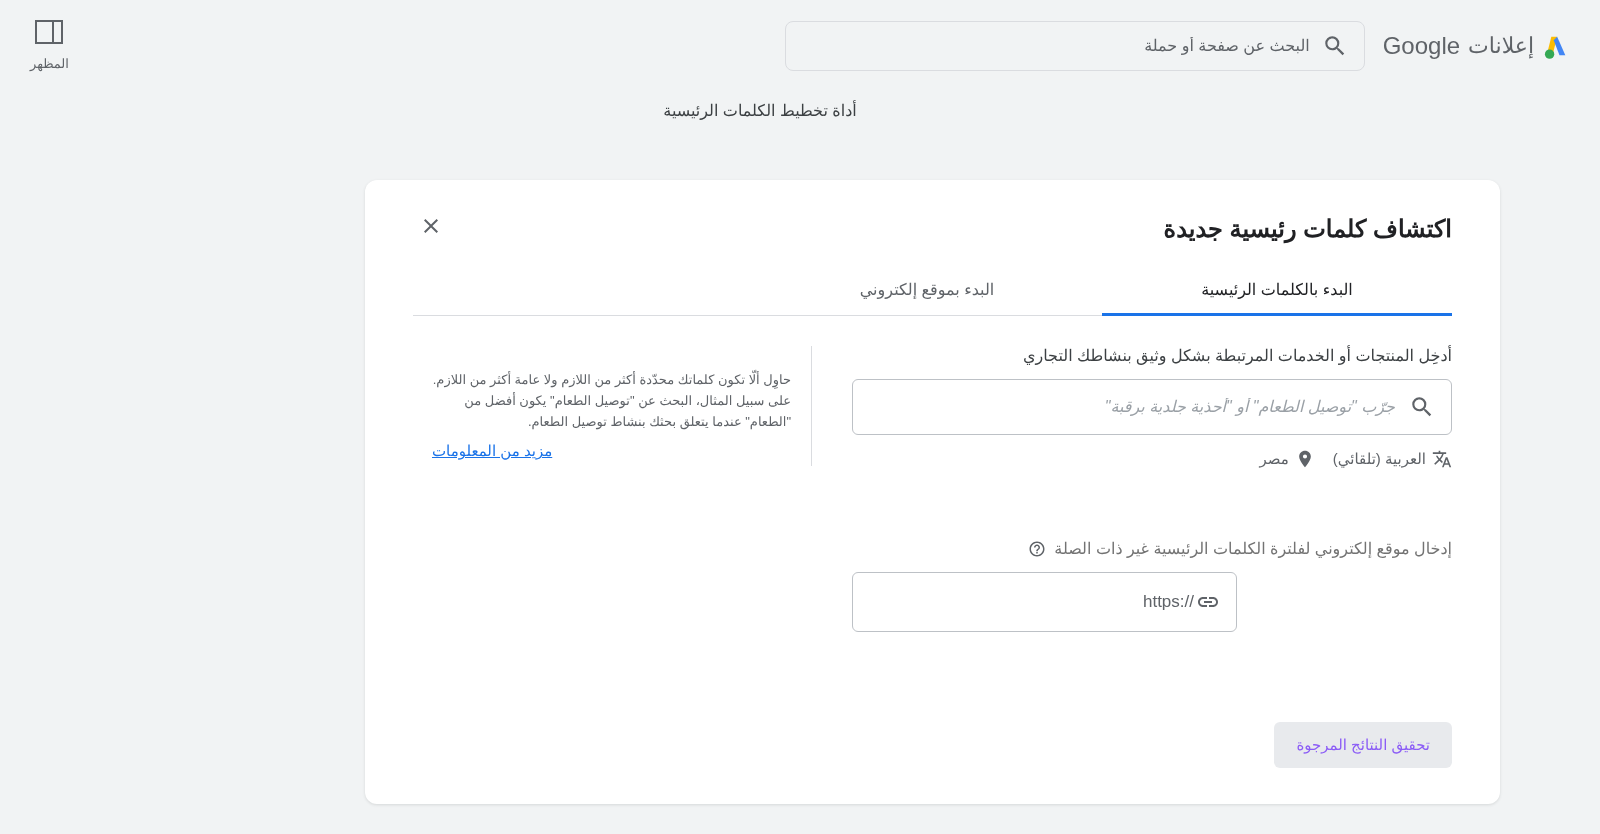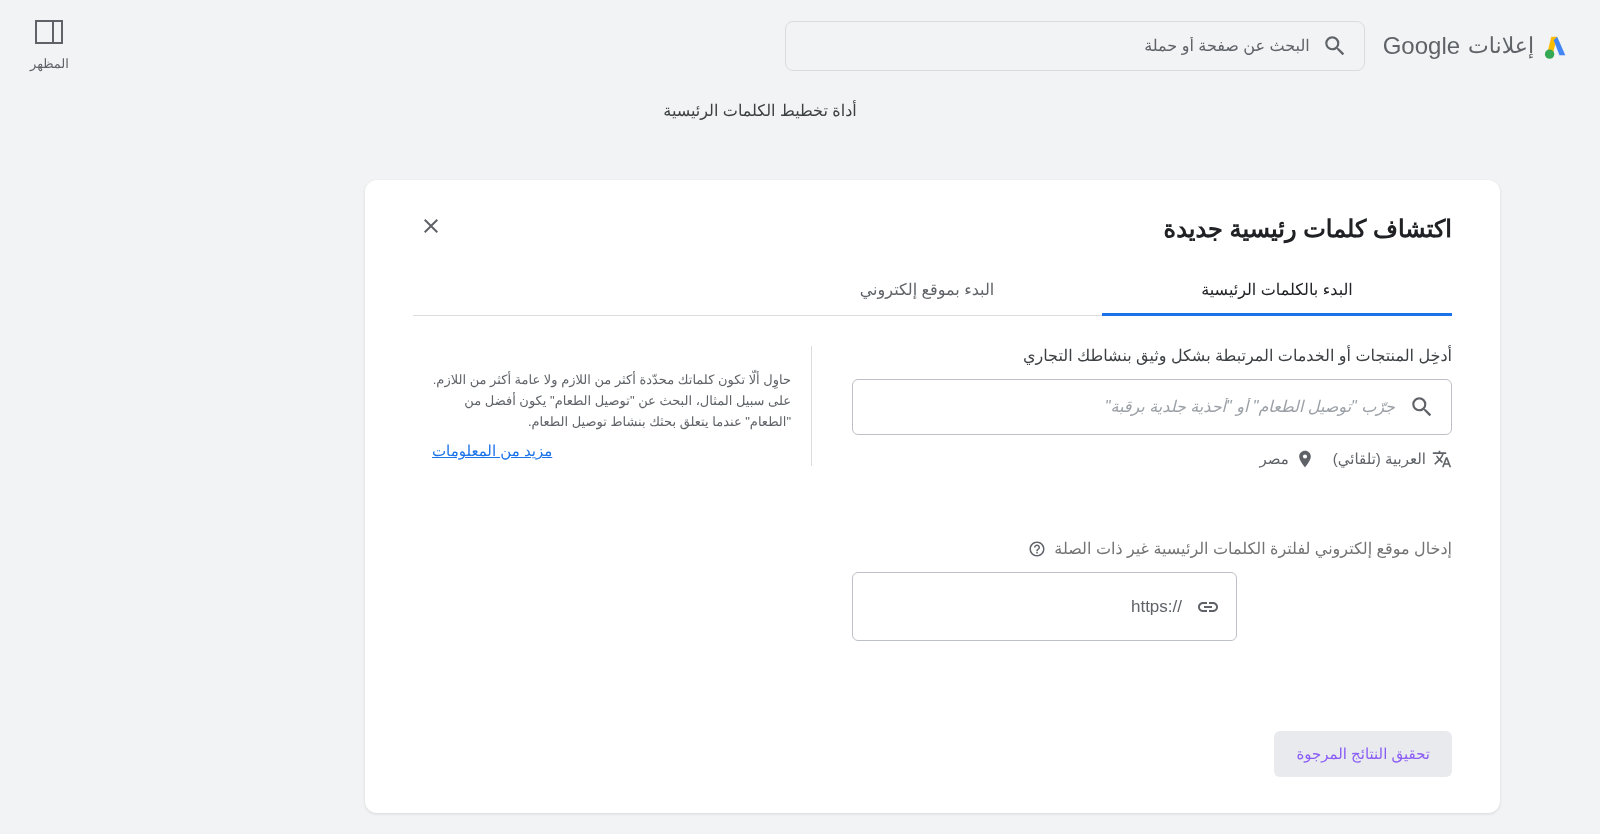--- a/index.html
+++ b/index.html
@@ -207,22 +207,22 @@
   font-size: 16px;
   color: #737373;
   margin-bottom: 14px;
 }
 .url-input-wrap {
   border: 1px solid #bdc1c6;
   border-radius: 6px;
   display: flex;
   align-items: center;
   padding: 10px 16px;
-  gap: 14px;
-  height: 69px;
+  gap: 2px;
+  height: 60px;
   width: 385px;
   margin-right: auto;
   margin-left: 0;
   float: left;
 }
 .url-input-wrap .scheme {
   color: #5f6368;
   font-size: 17px;
   direction: ltr;
 }

